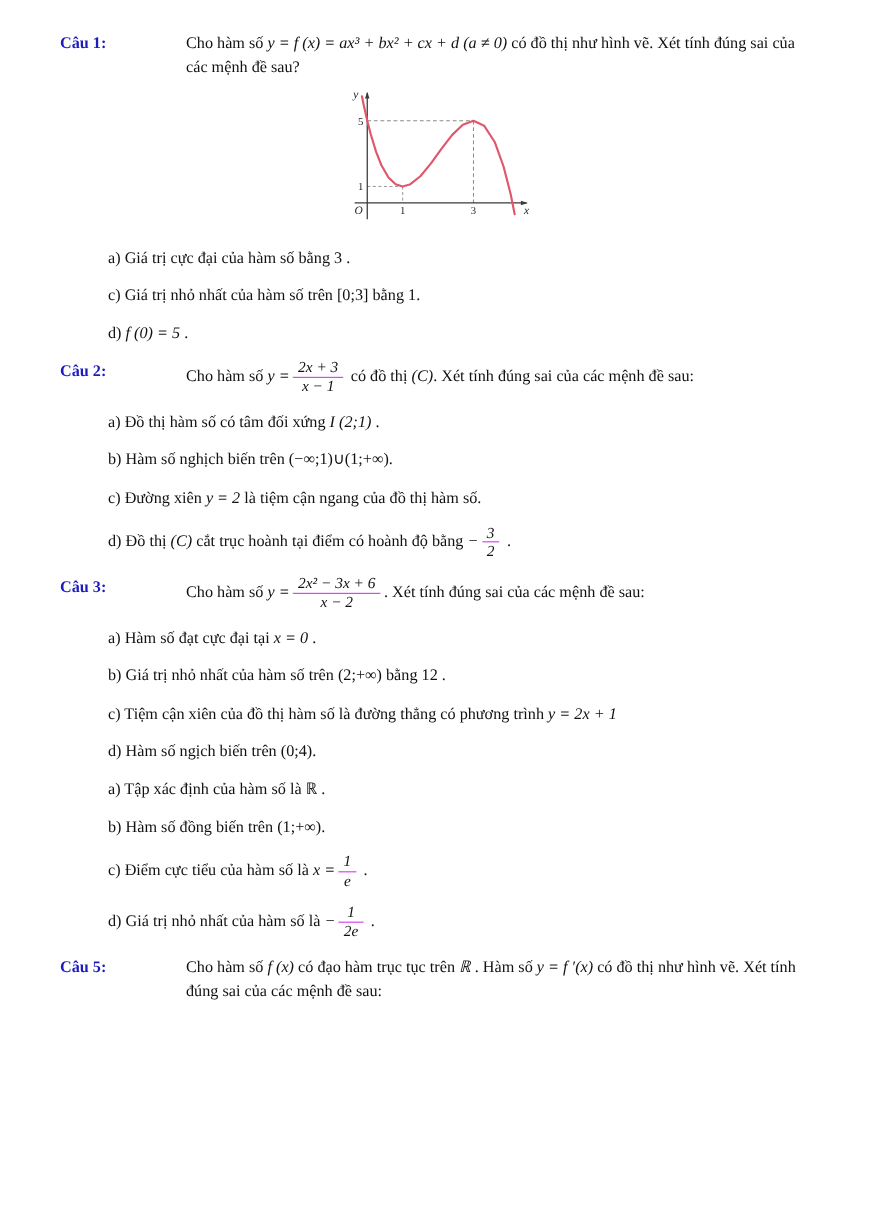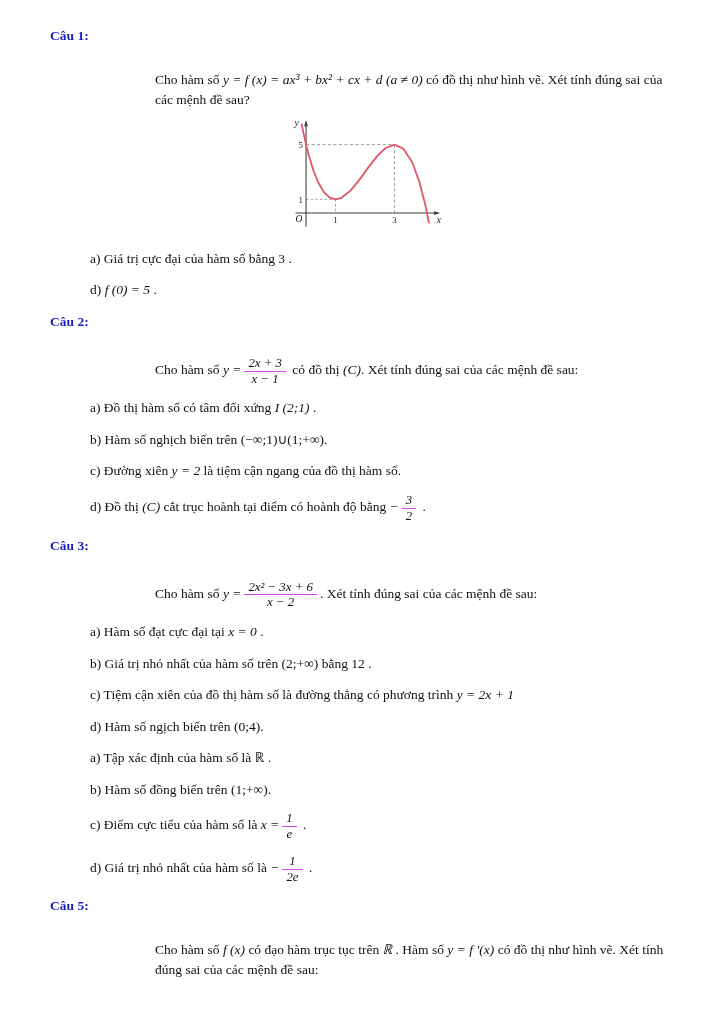--- a/index.html
+++ b/index.html
@@ -15,21 +15,21 @@
     font-family:"Liberation Serif","DejaVu Serif",serif;
     font-size:13.5px;line-height:1.45;color:#111;
   }
   .page{padding:26px 46px 10px 50px;}
   .question{margin-bottom:11px;}
   .q-head{display:flex;align-items:flex-start;gap:40px;}
   .q-label{
     width:65px;flex-shrink:0;
     font-weight:bold;color:var(--question-label);
   }
-  .q-intro{flex:1;margin-top:44px;}
+  .q-intro{flex:1;}
   .math{font-style:italic;}
   .frac{
     display:inline-block;vertical-align:middle;text-align:center;
     font-style:italic;font-size:0.95em;line-height:1.15;margin:0 3px;
   }
   .frac .num{display:block;border-bottom:1px solid #d946ef;padding:0 4px;}
   .frac .den{display:block;padding:0 4px;}
   .q-items{margin-left:40px;margin-top:11px;font-family:Liberation Serif, serif;}
   .item{margin:12px 0;}
   .q-figure{width:170px;margin:4px auto 6px auto;}
@@ -76,20 +76,21 @@
           <text x="17" y="33" text-anchor="end" class="g-num">5</text>
           <text x="17" y="85" text-anchor="end" class="g-num">1</text>
           <text x="48" y="104" text-anchor="middle" class="g-num">1</text>
           <text x="104" y="104" text-anchor="middle" class="g-num">3</text>
         </g>
       </svg>
     </div>
 
     <div class="q-items">
       <div class="item">a) Giá trị cực đại của hàm số bằng 3 .</div>
+      <div class="item">c) Giá trị nhỏ nhất của hàm số trên [0;3] bằng 1.</div>
       <div class="item">
         <span>d) </span><span class="math">f (0) = 5</span><span> .</span>
       </div>
     </div>
   </div>
 
   <div class="question">
     <div class="q-head">
       <span class="q-label">Câu 2:</span>
       <div class="q-intro">

